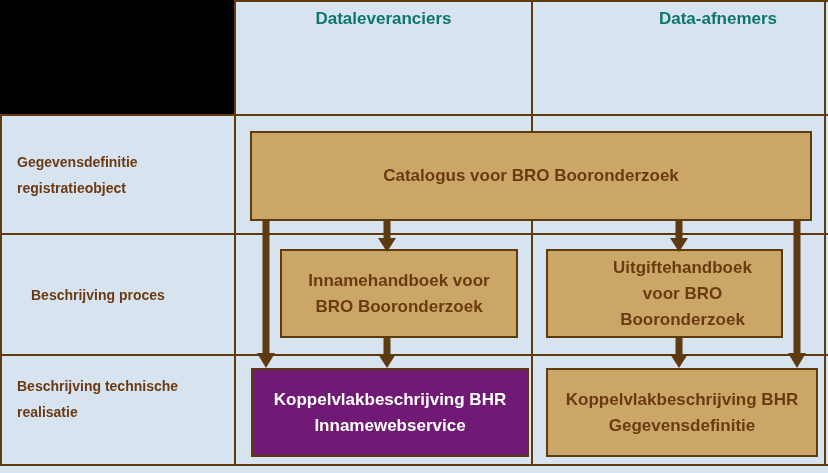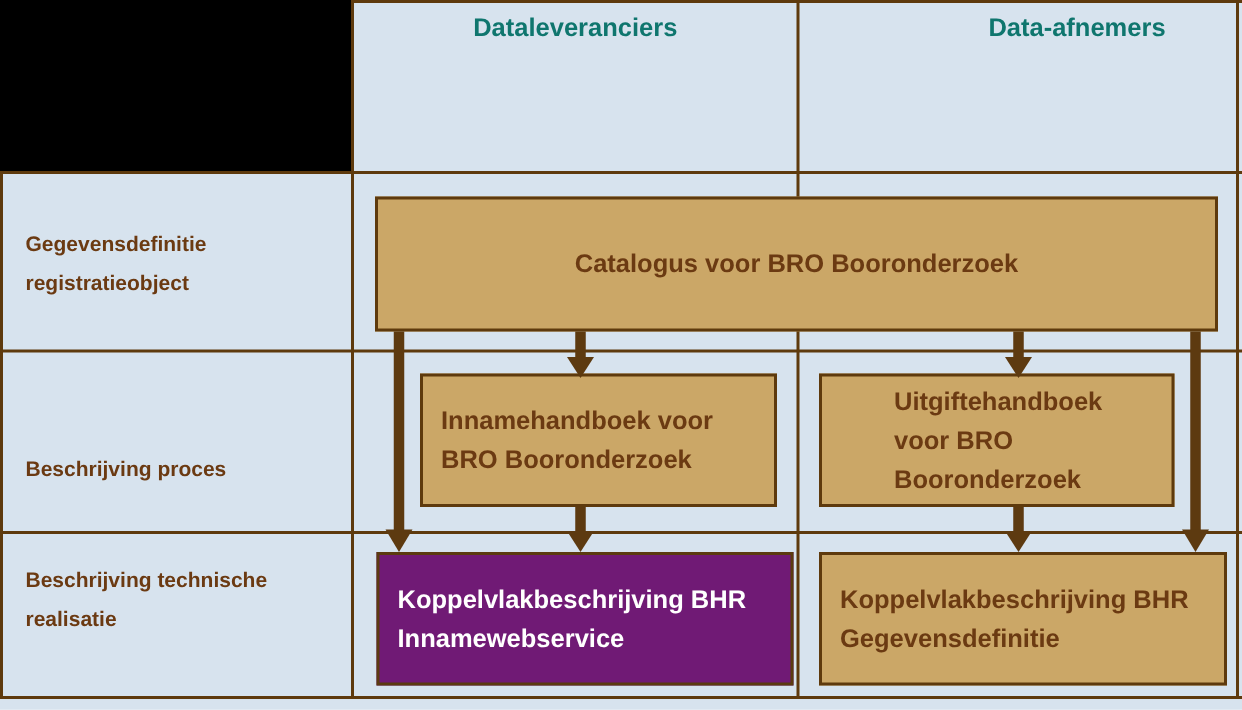--- a/index.html
+++ b/index.html
@@ -27,21 +27,21 @@
   .rowlbl{
     position:absolute;left:2px;width:232px;z-index:4;
     display:flex;align-items:center;
     padding-left:15px;padding-right:14px;box-sizing:border-box;
     font-size:14px;line-height:26px;color:#6b3a12;
   }
   .box{
     position:absolute;z-index:4;box-sizing:border-box;
     background:#cba767;border:2px solid #5e3a0d;
     display:flex;align-items:center;justify-content:center;
-    text-align:left;padding:0 12px;
+    text-align:center;padding:0 12px;
     font-size:17px;line-height:26px;color:#6b3a12;
   }
   .box.dark{
     background:#701a75;border-color:#5b3a10;color:#ffffff;
   }
   .arrows{position:absolute;left:0;top:0;z-index:5;pointer-events:none;}
   .arrows *{fill:#5d3a10;}
 </style>
 </head>
 <body>
@@ -57,21 +57,21 @@
   <div class="gridline vline" style="left:234px;"></div>
   <div class="gridline vline" style="left:531px;"></div>
   <div class="gridline vline" style="left:824px;"></div>
 
   <div class="blackcell"></div>
 
   <div class="hdr" style="left:236px;width:295px;">Dataleveranciers</div>
   <div class="hdr" style="left:533px;width:352px;padding-left:18px;">Data-afnemers</div>
 
   <div class="rowlbl" style="top:116px;height:117px;">Gegevensdefinitie registratieobject</div>
-  <div class="rowlbl" style="top:252px;height:119px;">Beschrijving proces</div>
+  <div class="rowlbl" style="top:235px;height:119px;margin-left:14px;">Beschrijving proces</div>
   <div class="rowlbl" style="top:356px;height:85px;">Beschrijving technische realisatie</div>
 
   <div class="box" style="left:250px;top:131px;width:562px;height:90px;">Catalogus voor BRO Booronderzoek</div>
 
   <div class="box" style="left:280px;top:249px;width:238px;height:89px;">Innamehandboek voor BRO Booronderzoek</div>
 
   <div class="box" style="left:546px;top:249px;width:237px;height:89px;padding-left:48px;">Uitgiftehandboek voor BRO Booronderzoek</div>
 
   <div class="box dark" style="left:251px;top:368px;width:278px;height:89px;">Koppelvlakbeschrijving BHR Innamewebservice</div>
 

